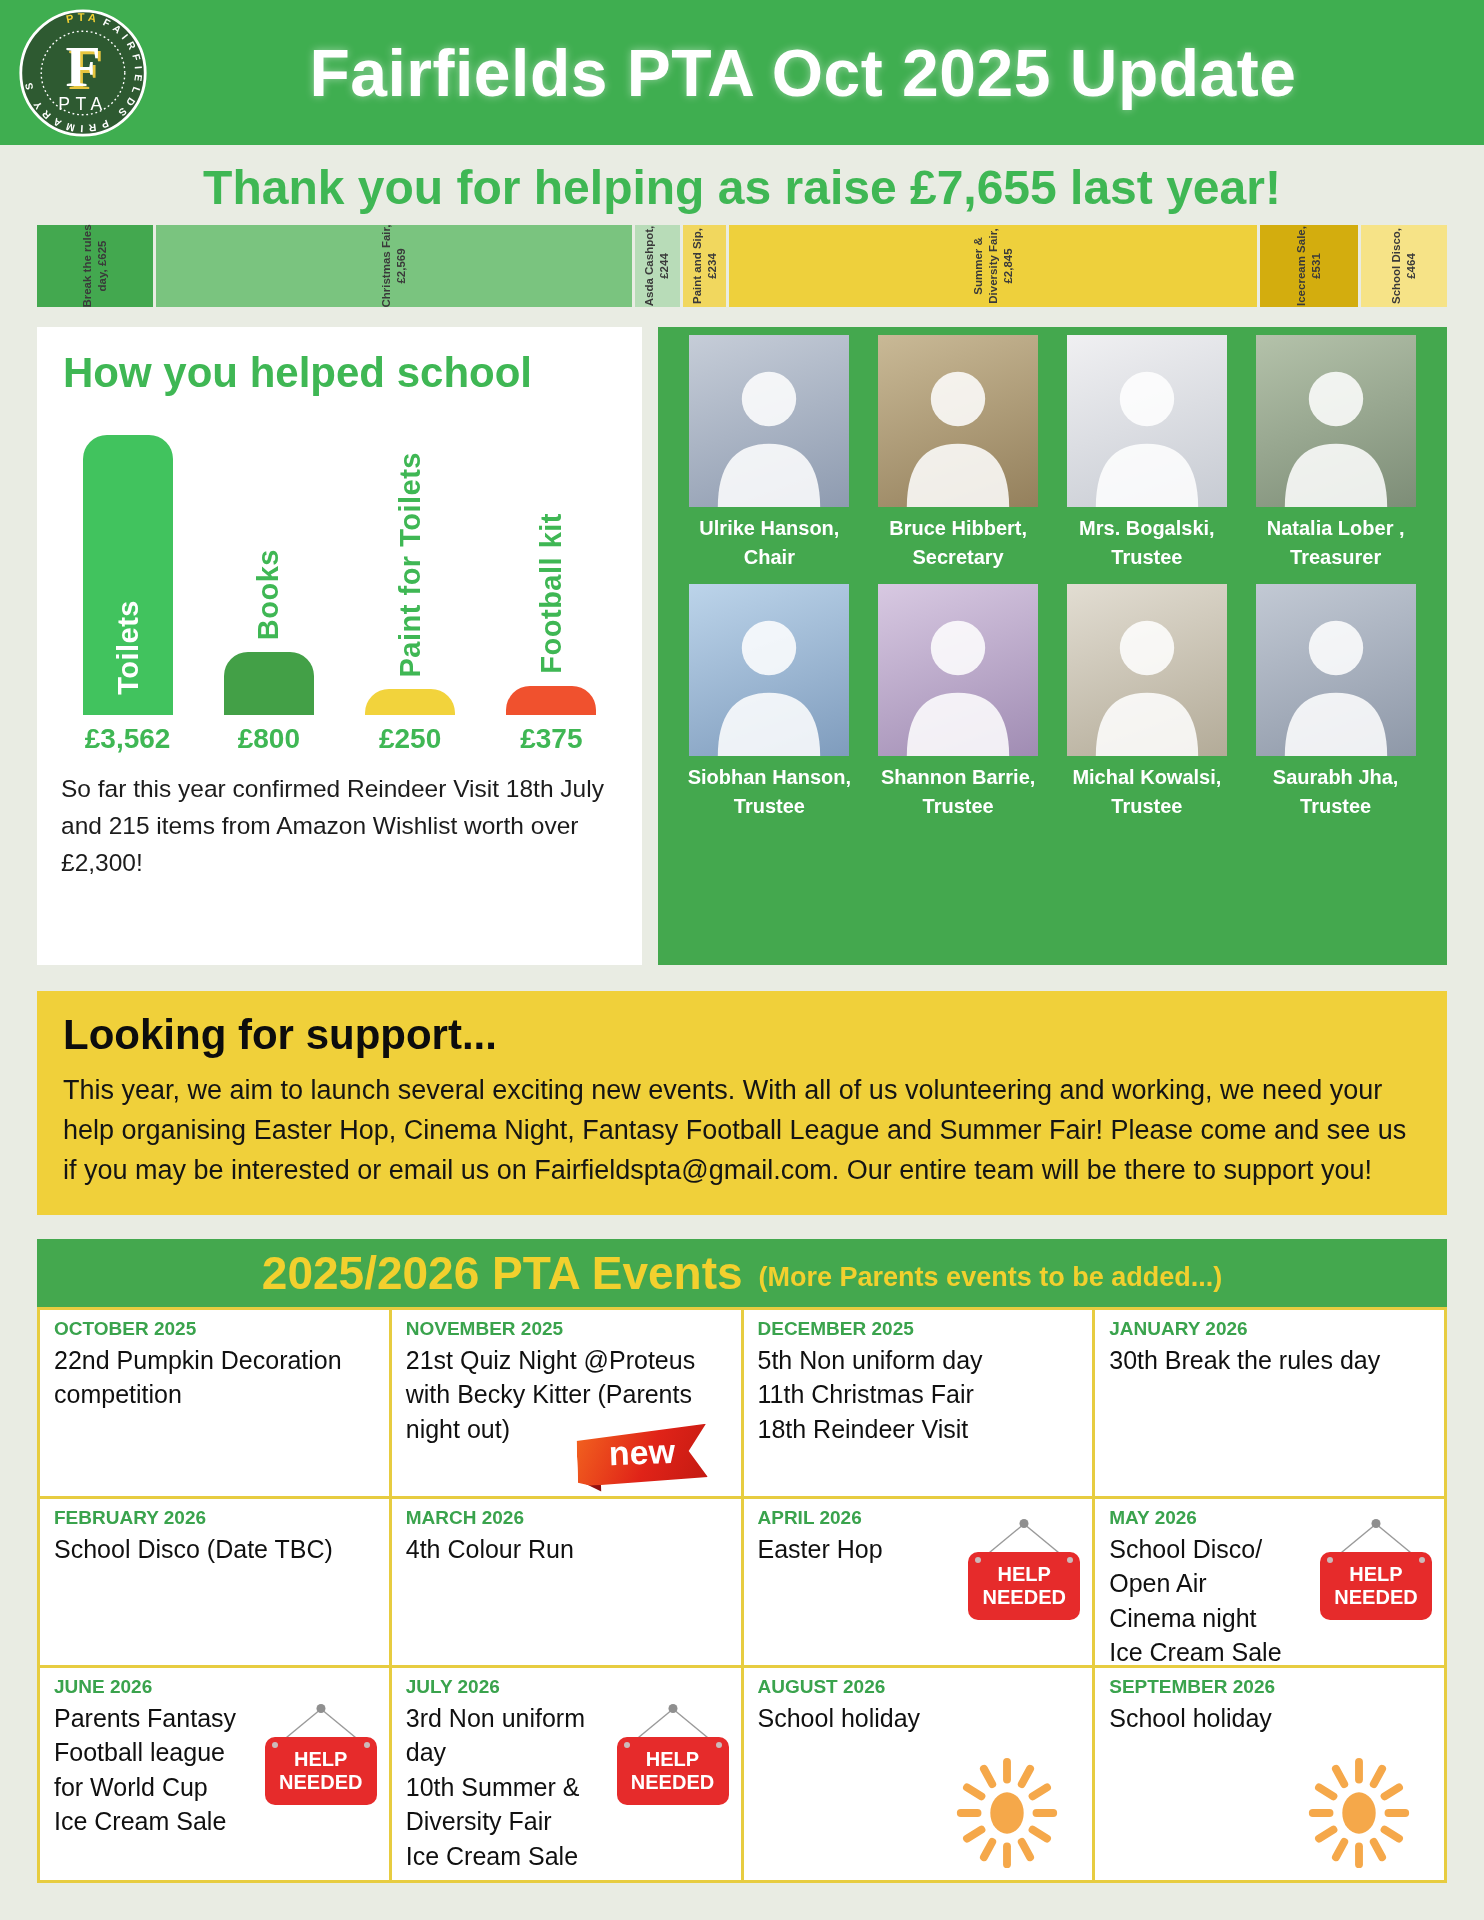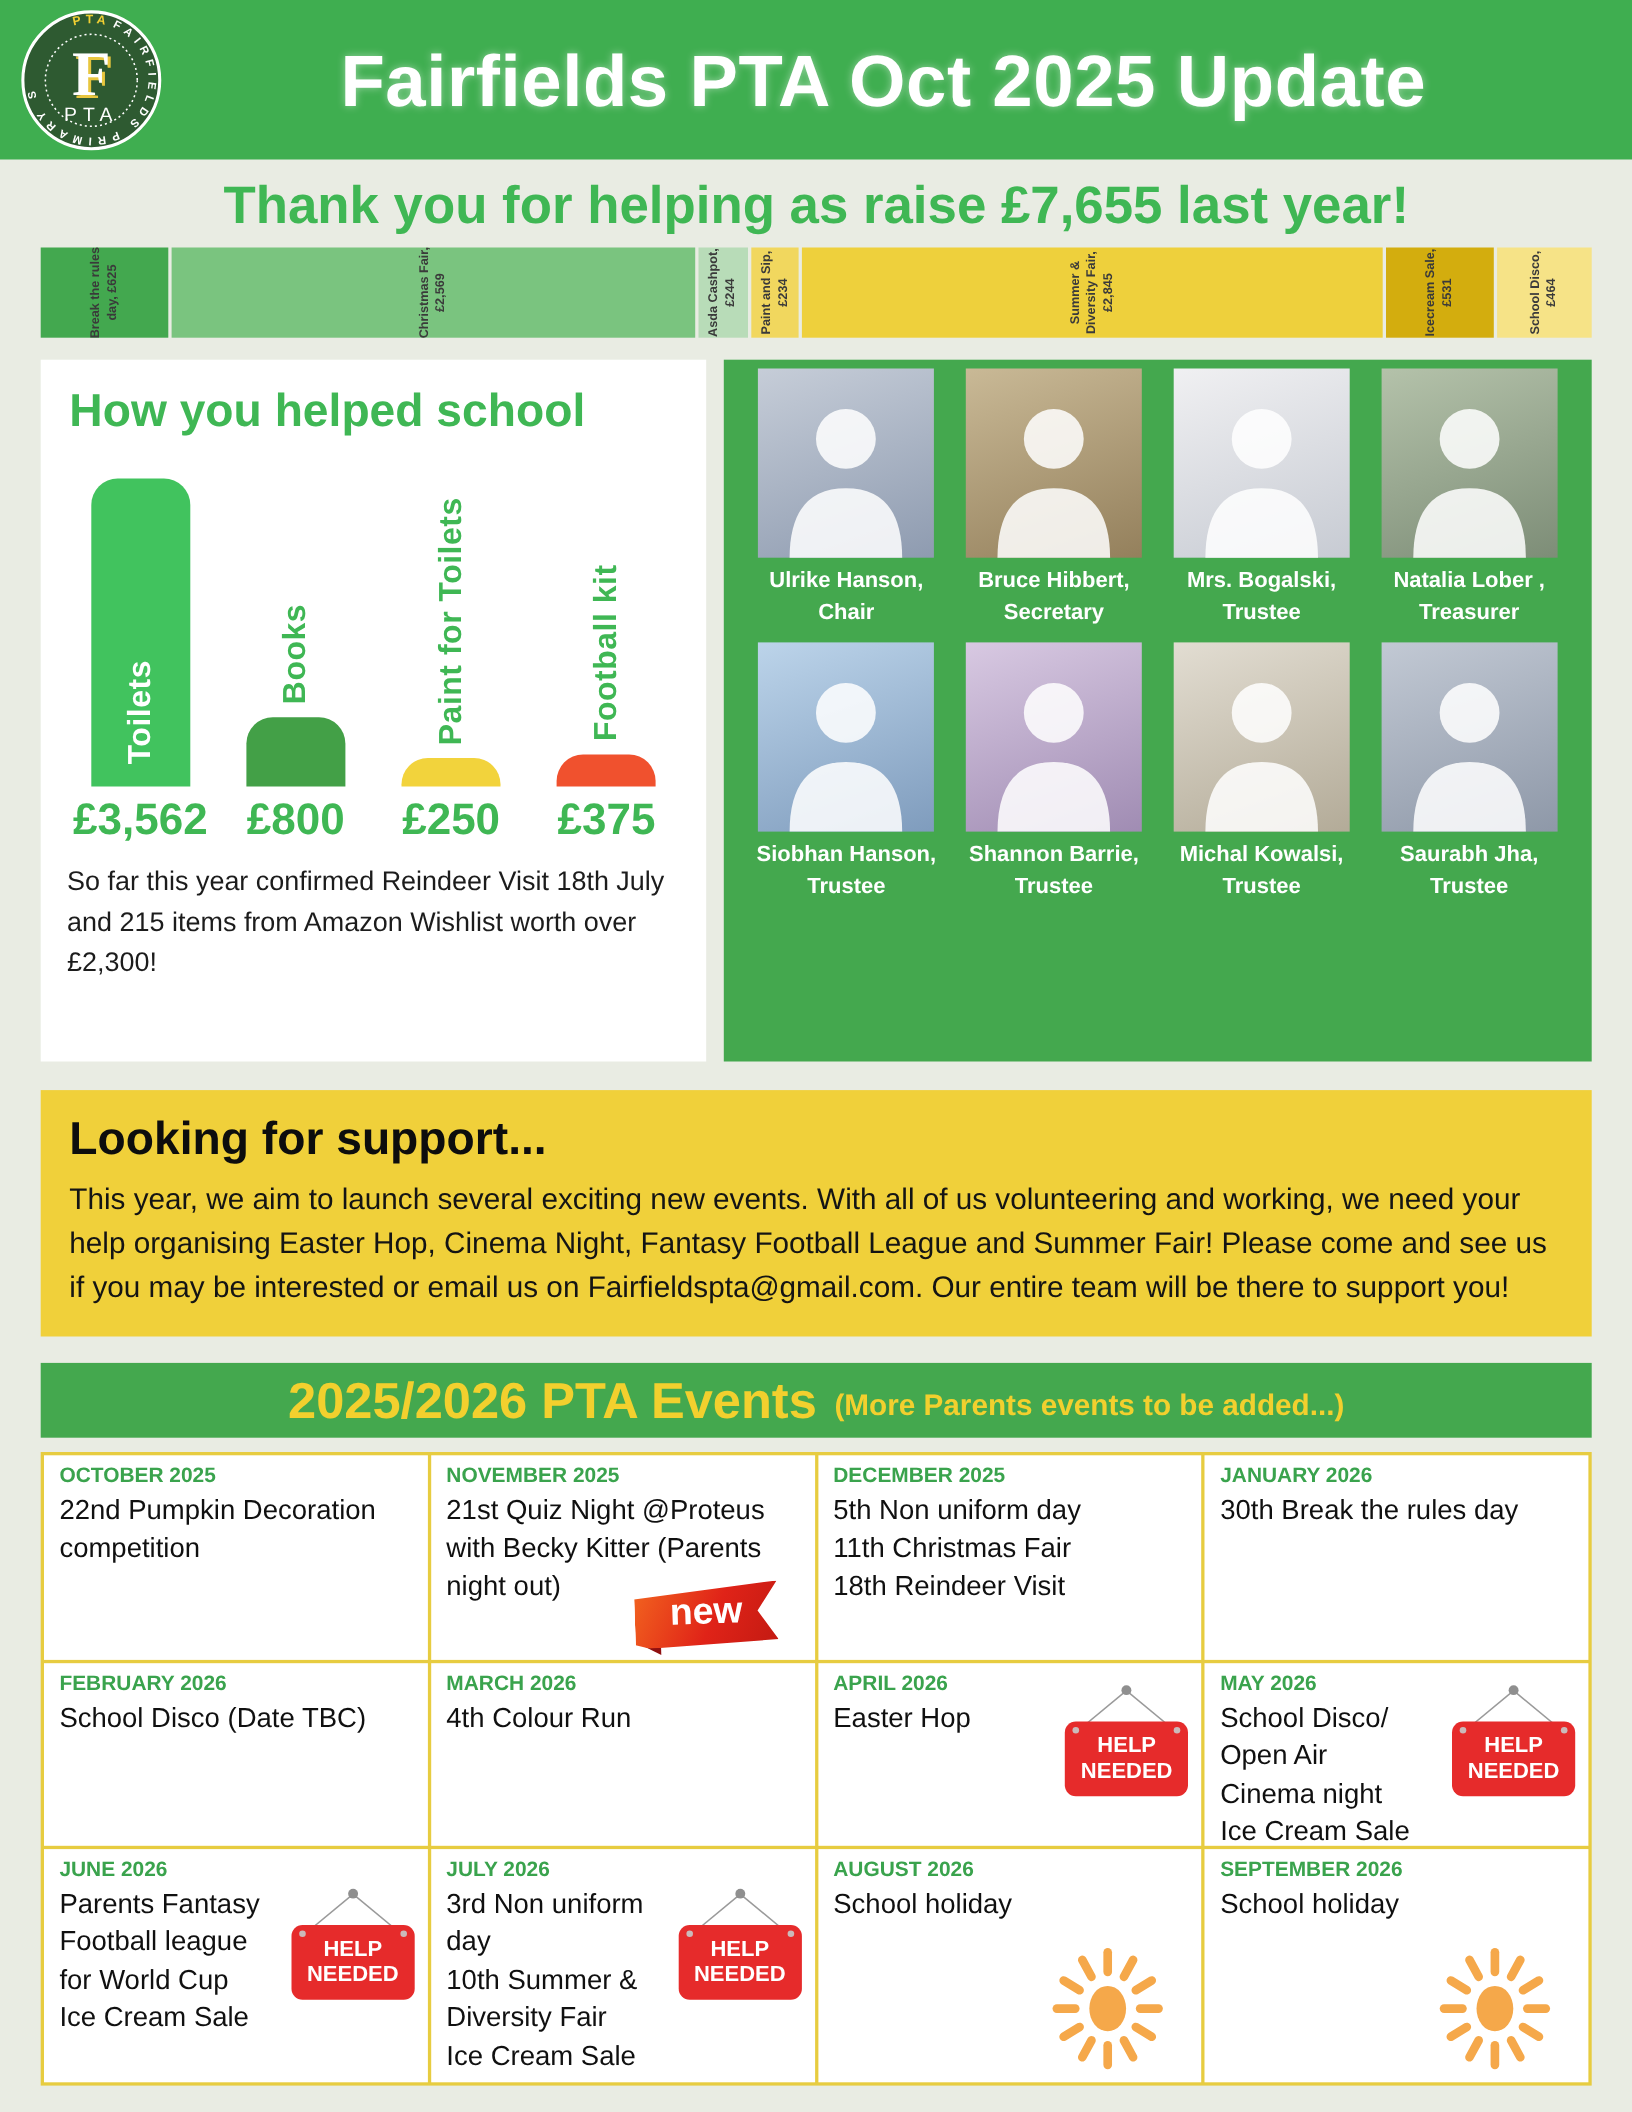--- a/index.html
+++ b/index.html
@@ -31,21 +31,21 @@
   .helped-card { width:605px; background:#ffffff; padding:14px 20px; }
   .helped-title { color:#3fb754; font-size:42px; font-weight:800; margin:8px 0 0 6px; }
   .hy-cols { display:flex; align-items:flex-end; height:302px; margin-top:16px; }
   .hy-col { width:25%; height:100%; display:flex; flex-direction:column; align-items:center; justify-content:flex-end; position:relative; }
   .hy-bar { width:90px; border-radius:24px 24px 0 0; position:relative; }
   .v-label { writing-mode:vertical-rl; transform:rotate(180deg); font-weight:800; font-size:29px;
              color:#3fb754; letter-spacing:0.5px; margin-bottom:12px; white-space:nowrap; }
   .v-label.inside { position:absolute; left:50%; bottom:20px; transform:translateX(-50%) rotate(180deg);
                     color:#ffffff; margin:0; }
   .hy-vals { display:flex; margin-top:8px; }
-  .hy-val { width:25%; text-align:center; font-weight:800; font-size:40px; color:#3fb754; }
+  .hy-val { width:25%; text-align:center; font-weight:800; font-size:28px; color:#3fb754; }
   .note { font-size:24.5px; line-height:1.5; color:#1c1c1c; margin-top:16px; padding:0 4px; }
 
   .committee-card { flex:1; background:#44a84e; padding:8px 22px 14px; }
   .committee-title { text-align:center; color:#f2d02e; font-size:44px; font-weight:800; margin:8px 0 14px; }
   .c-grid { display:grid; grid-template-columns:repeat(4,1fr); column-gap:10px; row-gap:12px; }
   .member { text-align:center; }
   .photo { width:160px; height:172px; margin:0 auto; position:relative; overflow:hidden; }
   .photo svg { position:absolute; inset:0; }
   .p0 { background:linear-gradient(160deg,#c6cdd8,#8e9bb0); }
   .p1 { background:linear-gradient(160deg,#c9b996,#94805c); }
@@ -56,21 +56,21 @@
   .p6 { background:linear-gradient(160deg,#e2ddd2,#b3ab98); }
   .p7 { background:linear-gradient(160deg,#c2c9d4,#8e98a8); }
   .caption { color:#ffffff; font-weight:700; font-size:20px; line-height:1.45; margin-top:7px; }
 
   
   .support { background:#f0d03a; margin:26px 37px 0; padding:20px 26px 24px; }
   .support-title { font-size:42px; font-weight:800; color:#0d0d0d; margin:0 0 12px; }
   .support-body { font-size:27px; line-height:1.48; color:#141414; margin:0; }
 
   
-  .events-head { background:#44a84e; margin:24px 37px 13px; height:68px;
+  .events-head { background:#44a84e; margin:24px 37px 0; height:68px;
                  display:flex; align-items:center; justify-content:center; gap:16px; }
   .events-title { color:#f2d02e; font-size:46px; font-weight:800; }
   .events-sub { color:#f2d02e; font-size:27px; font-weight:700; padding-top:10px; }
   .events-table { margin:0 37px; display:grid; grid-template-columns:repeat(4,1fr);
                   grid-template-rows:186px 166px 212px; gap:3px; background:#e7cc40; padding:3px; }
   .ecell { background:#ffffff; padding:8px 14px; position:relative; }
   .month { color:#3aa34d; font-weight:800; font-size:19px; margin-bottom:3px; }
   .eline { font-size:25px; line-height:1.38; color:#101010; }
   .has-help .elines { max-width:66%; }
 

